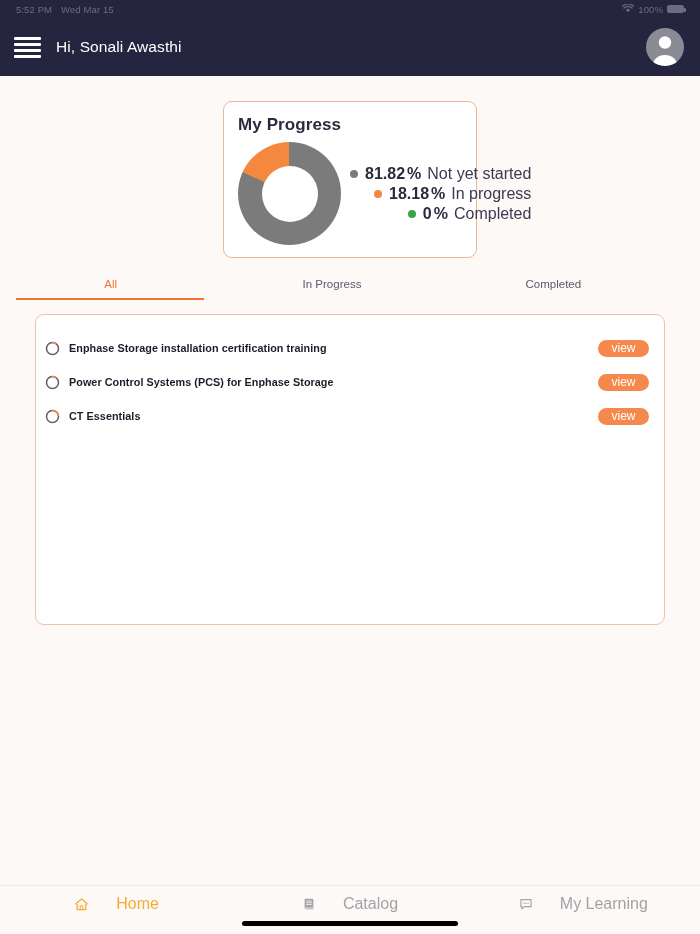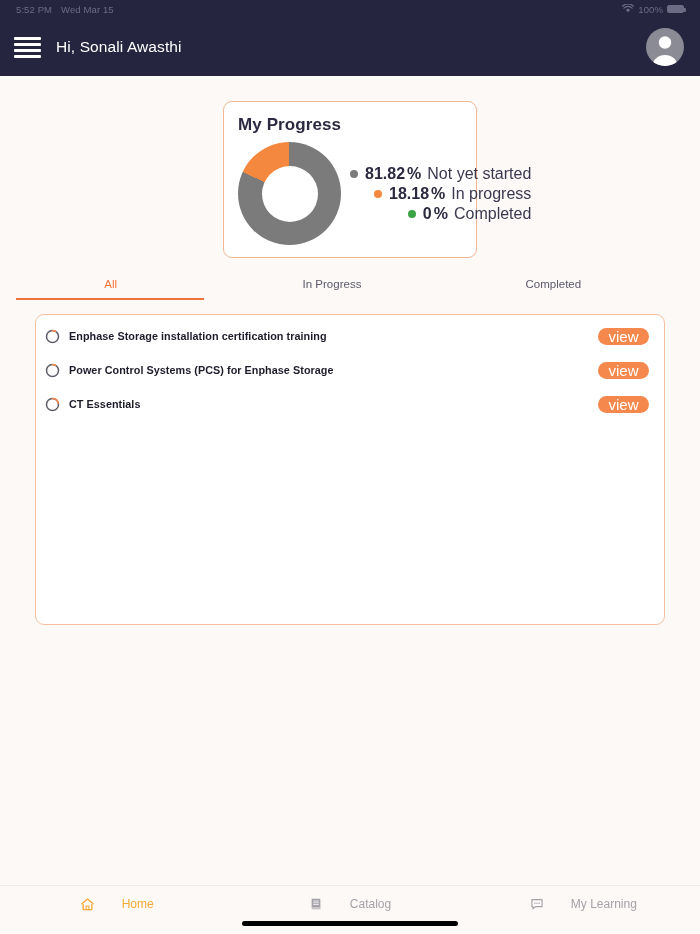--- a/index.html
+++ b/index.html
@@ -177,21 +177,21 @@
 
   
   .list-card {
     position: absolute;
     left: 35px; top: 314px;
     width: 630px;
     height: 311px;
     background: #ffffff;
     border: 1px solid #f5c0a2;
     border-radius: 9px;
-    padding-top: 4px;
+    padding-top: 16px;
   }
   .course-row {
     display: flex;
     align-items: center;
     height: 34px;
     padding: 0 15px 0 9px;
   }
   .ring { width: 15px; height: 15px; flex: 0 0 auto; }
   .course-title {
     margin-left: 9px;
@@ -200,21 +200,21 @@
     color: #1d1c2b;
     letter-spacing: 0.05px;
   }
   .view-btn {
     margin-left: auto;
     width: 51px;
     height: 17px;
     border-radius: 9px;
     background: #f5884c;
     color: #ffffff;
-    font-size: 15px;
+    font-size: 12px;
     display: flex;
     align-items: center;
     justify-content: center;
     cursor: pointer;
     border: none;
     font-family: "Liberation Sans", sans-serif;
   }
 
   
   .bottomnav {
@@ -229,21 +229,21 @@
   }
   .nav-item {
     flex: 1;
     display: flex;
     align-items: center;
     justify-content: center;
     gap: 7px;
     cursor: pointer;
     margin-bottom: 12px;
   }
-  .nav-label { font-size: 12px; color: #a4a2a8; margin-left: 20px; }
+  .nav-label { font-size: 16px; color: #a4a2a8; margin-left: 20px; }
   .nav-item.active .nav-label { color: #f6ab36; }
   .home-indicator {
     position: absolute;
     left: 50%;
     transform: translateX(-50%);
     bottom: 8px;
     width: 216px;
     height: 5px;
     border-radius: 3px;
     background: #000000;

